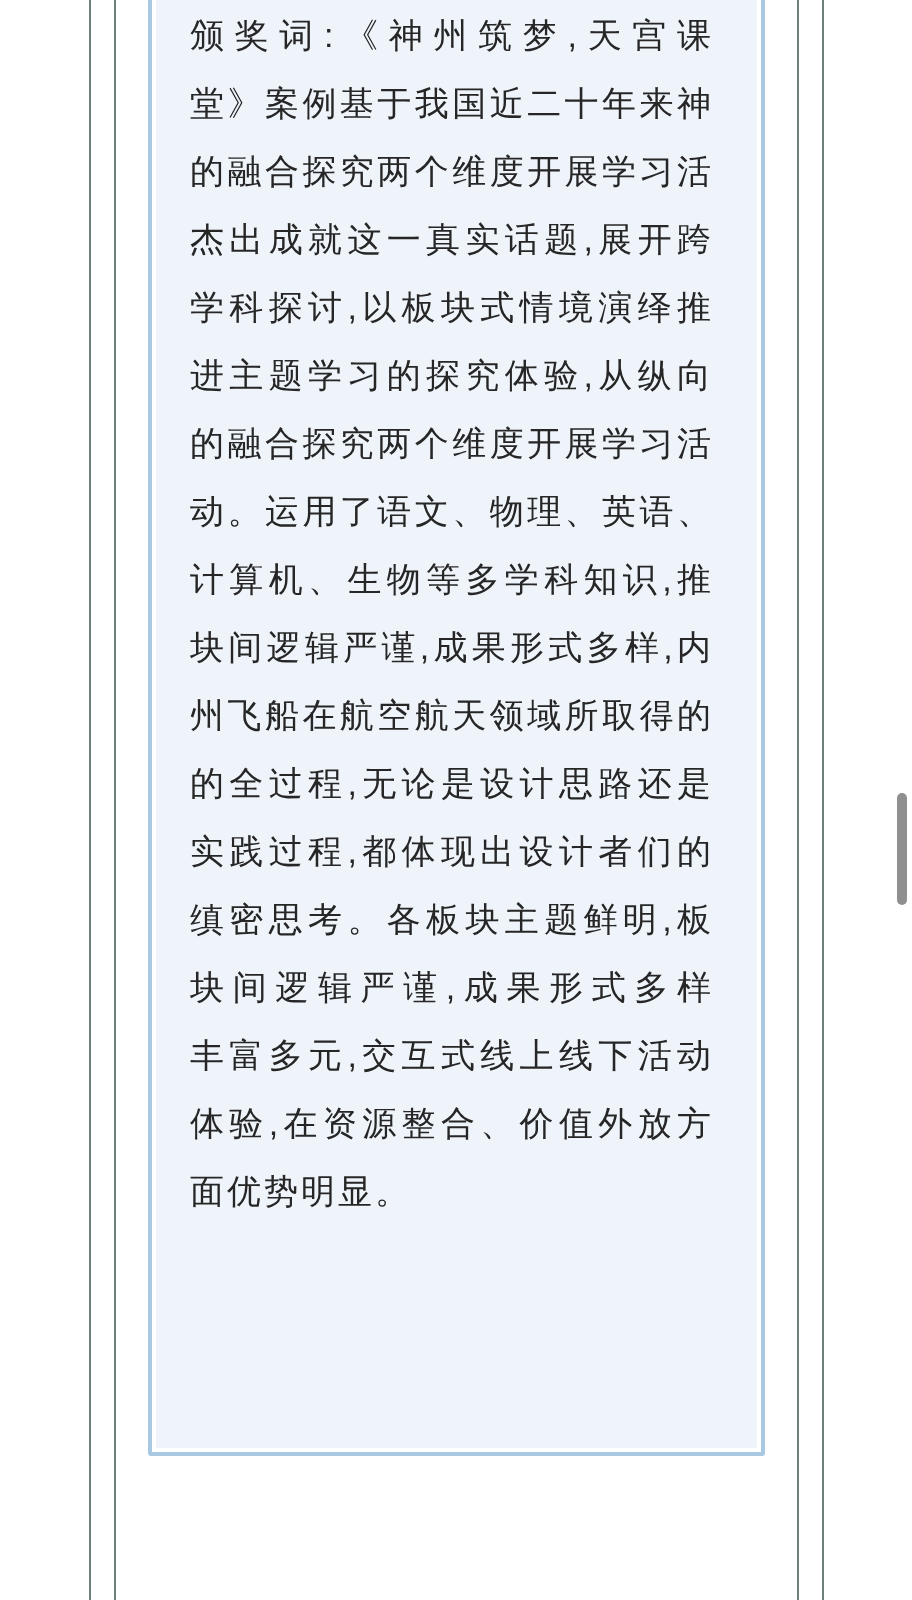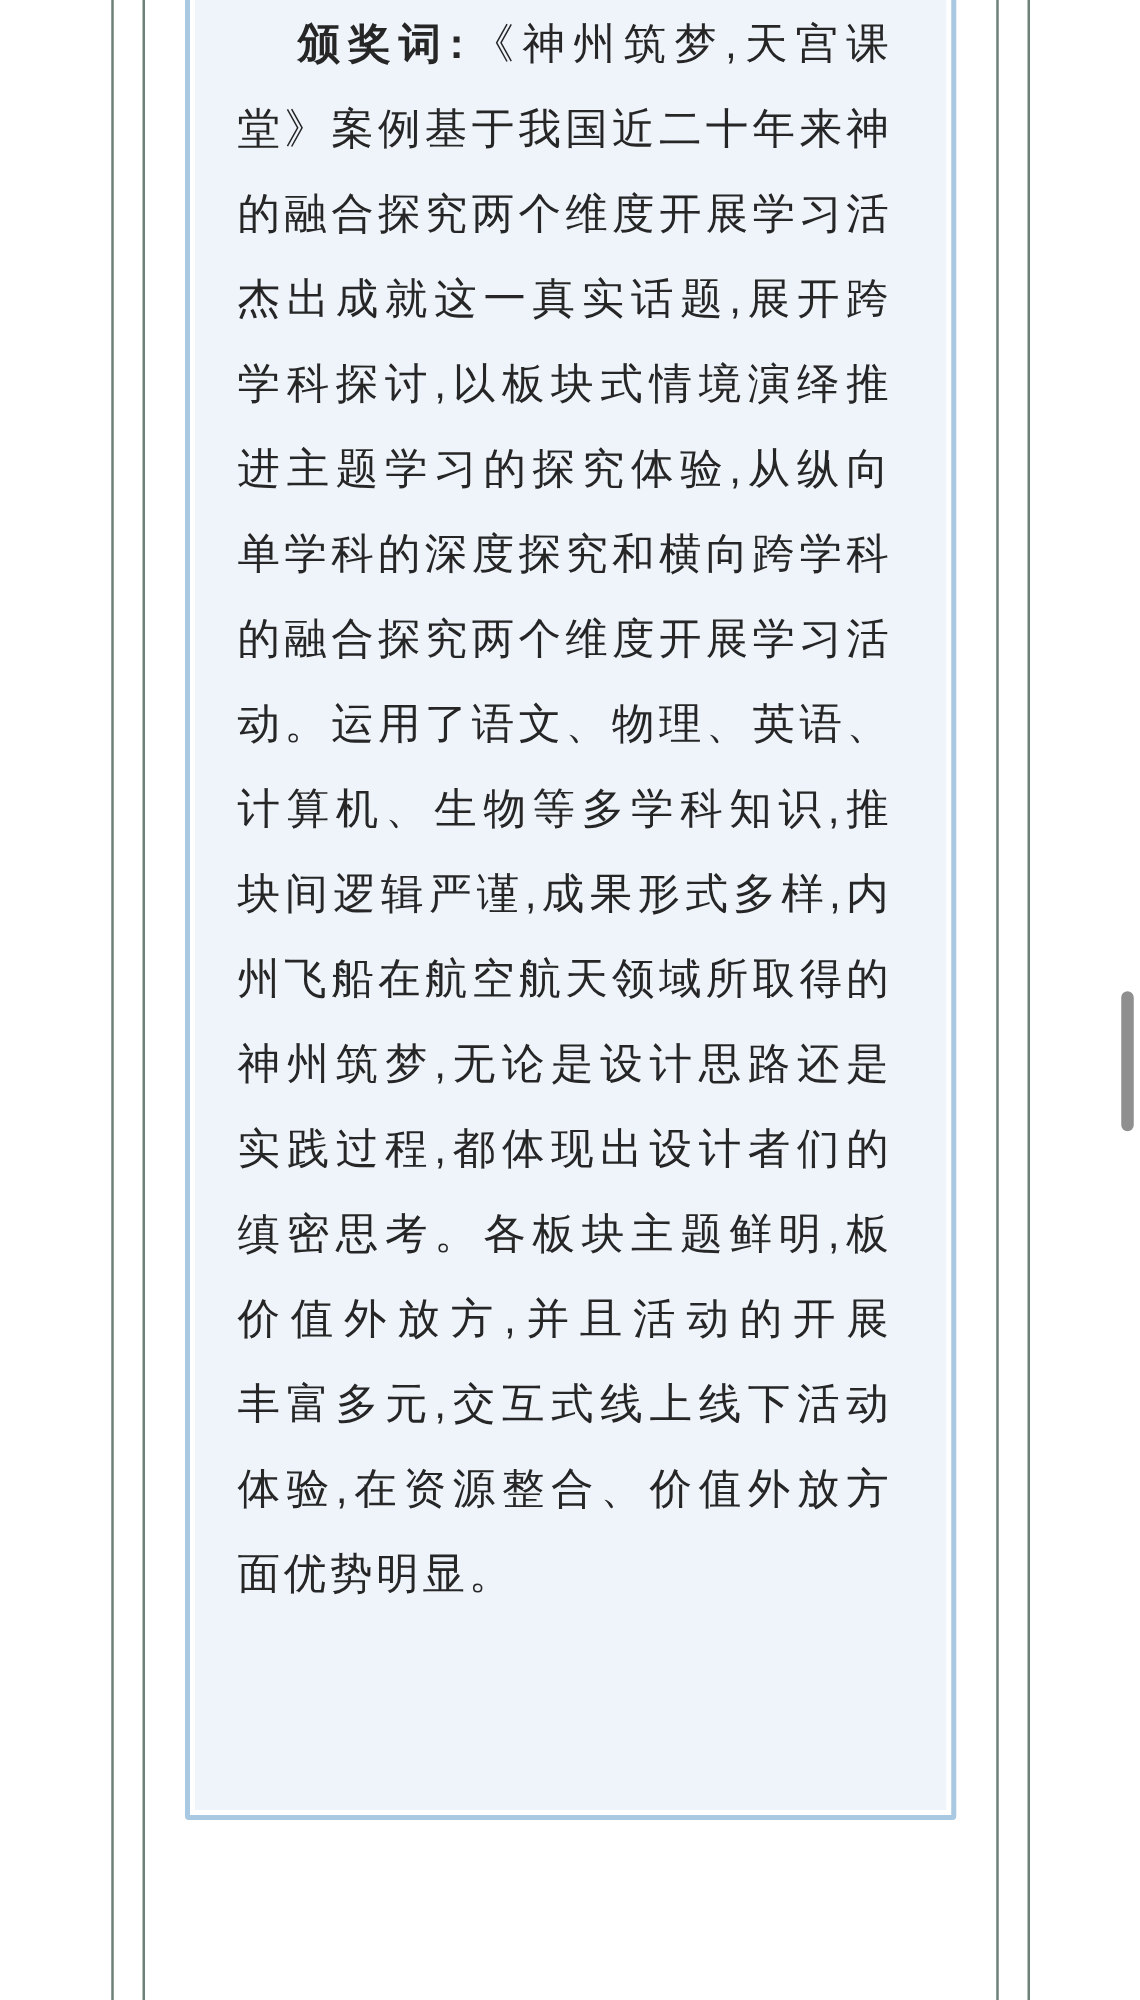--- a/index.html
+++ b/index.html
@@ -55,22 +55,21 @@
     color: #262626;
     text-align: justify;
     text-align-last: justify;
     white-space: nowrap;
   }
   .tl-last {
     text-align: right;
     text-align-last: left;
   }
   .label {
-    font-weight: 700;
-    margin-left: 48px;
+    font-weight: 400;
   }
 
   
   .scroll-thumb {
     position: absolute;
     left: 897px;
     top: 793px;
     width: 10px;
     height: 112px;
     border-radius: 6px;
@@ -87,30 +86,29 @@
 
 <div class="award-box">
   <div class="fill">
     <div class="text-block">
       <div class="tl"><span class="label">颁奖词:</span><span>《神州筑梦,天宫课</span></div>
       <div class="tl">堂》案例基于我国近二十年来神</div>
       <div class="tl">的融合探究两个维度开展学习活</div>
       <div class="tl">杰出成就这一真实话题,展开跨</div>
       <div class="tl">学科探讨,以板块式情境演绎推</div>
       <div class="tl">进主题学习的探究体验,从纵向</div>
-      <div class="tl">单学科的深度探究和横向跨学科</div>
       <div class="tl">的融合探究两个维度开展学习活</div>
       <div class="tl">动。运用了语文、物理、英语、</div>
       <div class="tl">计算机、生物等多学科知识,推</div>
       <div class="tl">块间逻辑严谨,成果形式多样,内</div>
       <div class="tl">州飞船在航空航天领域所取得的</div>
-      <div class="tl">神州筑梦,无论是设计思路还是</div>
+      <div class="tl">的全过程,无论是设计思路还是</div>
       <div class="tl">实践过程,都体现出设计者们的</div>
       <div class="tl">缜密思考。各板块主题鲜明,板</div>
-      <div class="tl">价值外放方,并且活动的开展</div>
+      <div class="tl">块间逻辑严谨,成果形式多样</div>
       <div class="tl">丰富多元,交互式线上线下活动</div>
       <div class="tl">体验,在资源整合、价值外放方</div>
       <div class="tl tl-last">面优势明显。</div>
     </div>
   </div>
 </div>
 
 <div class="scroll-thumb"></div>
 
 </body></html>

